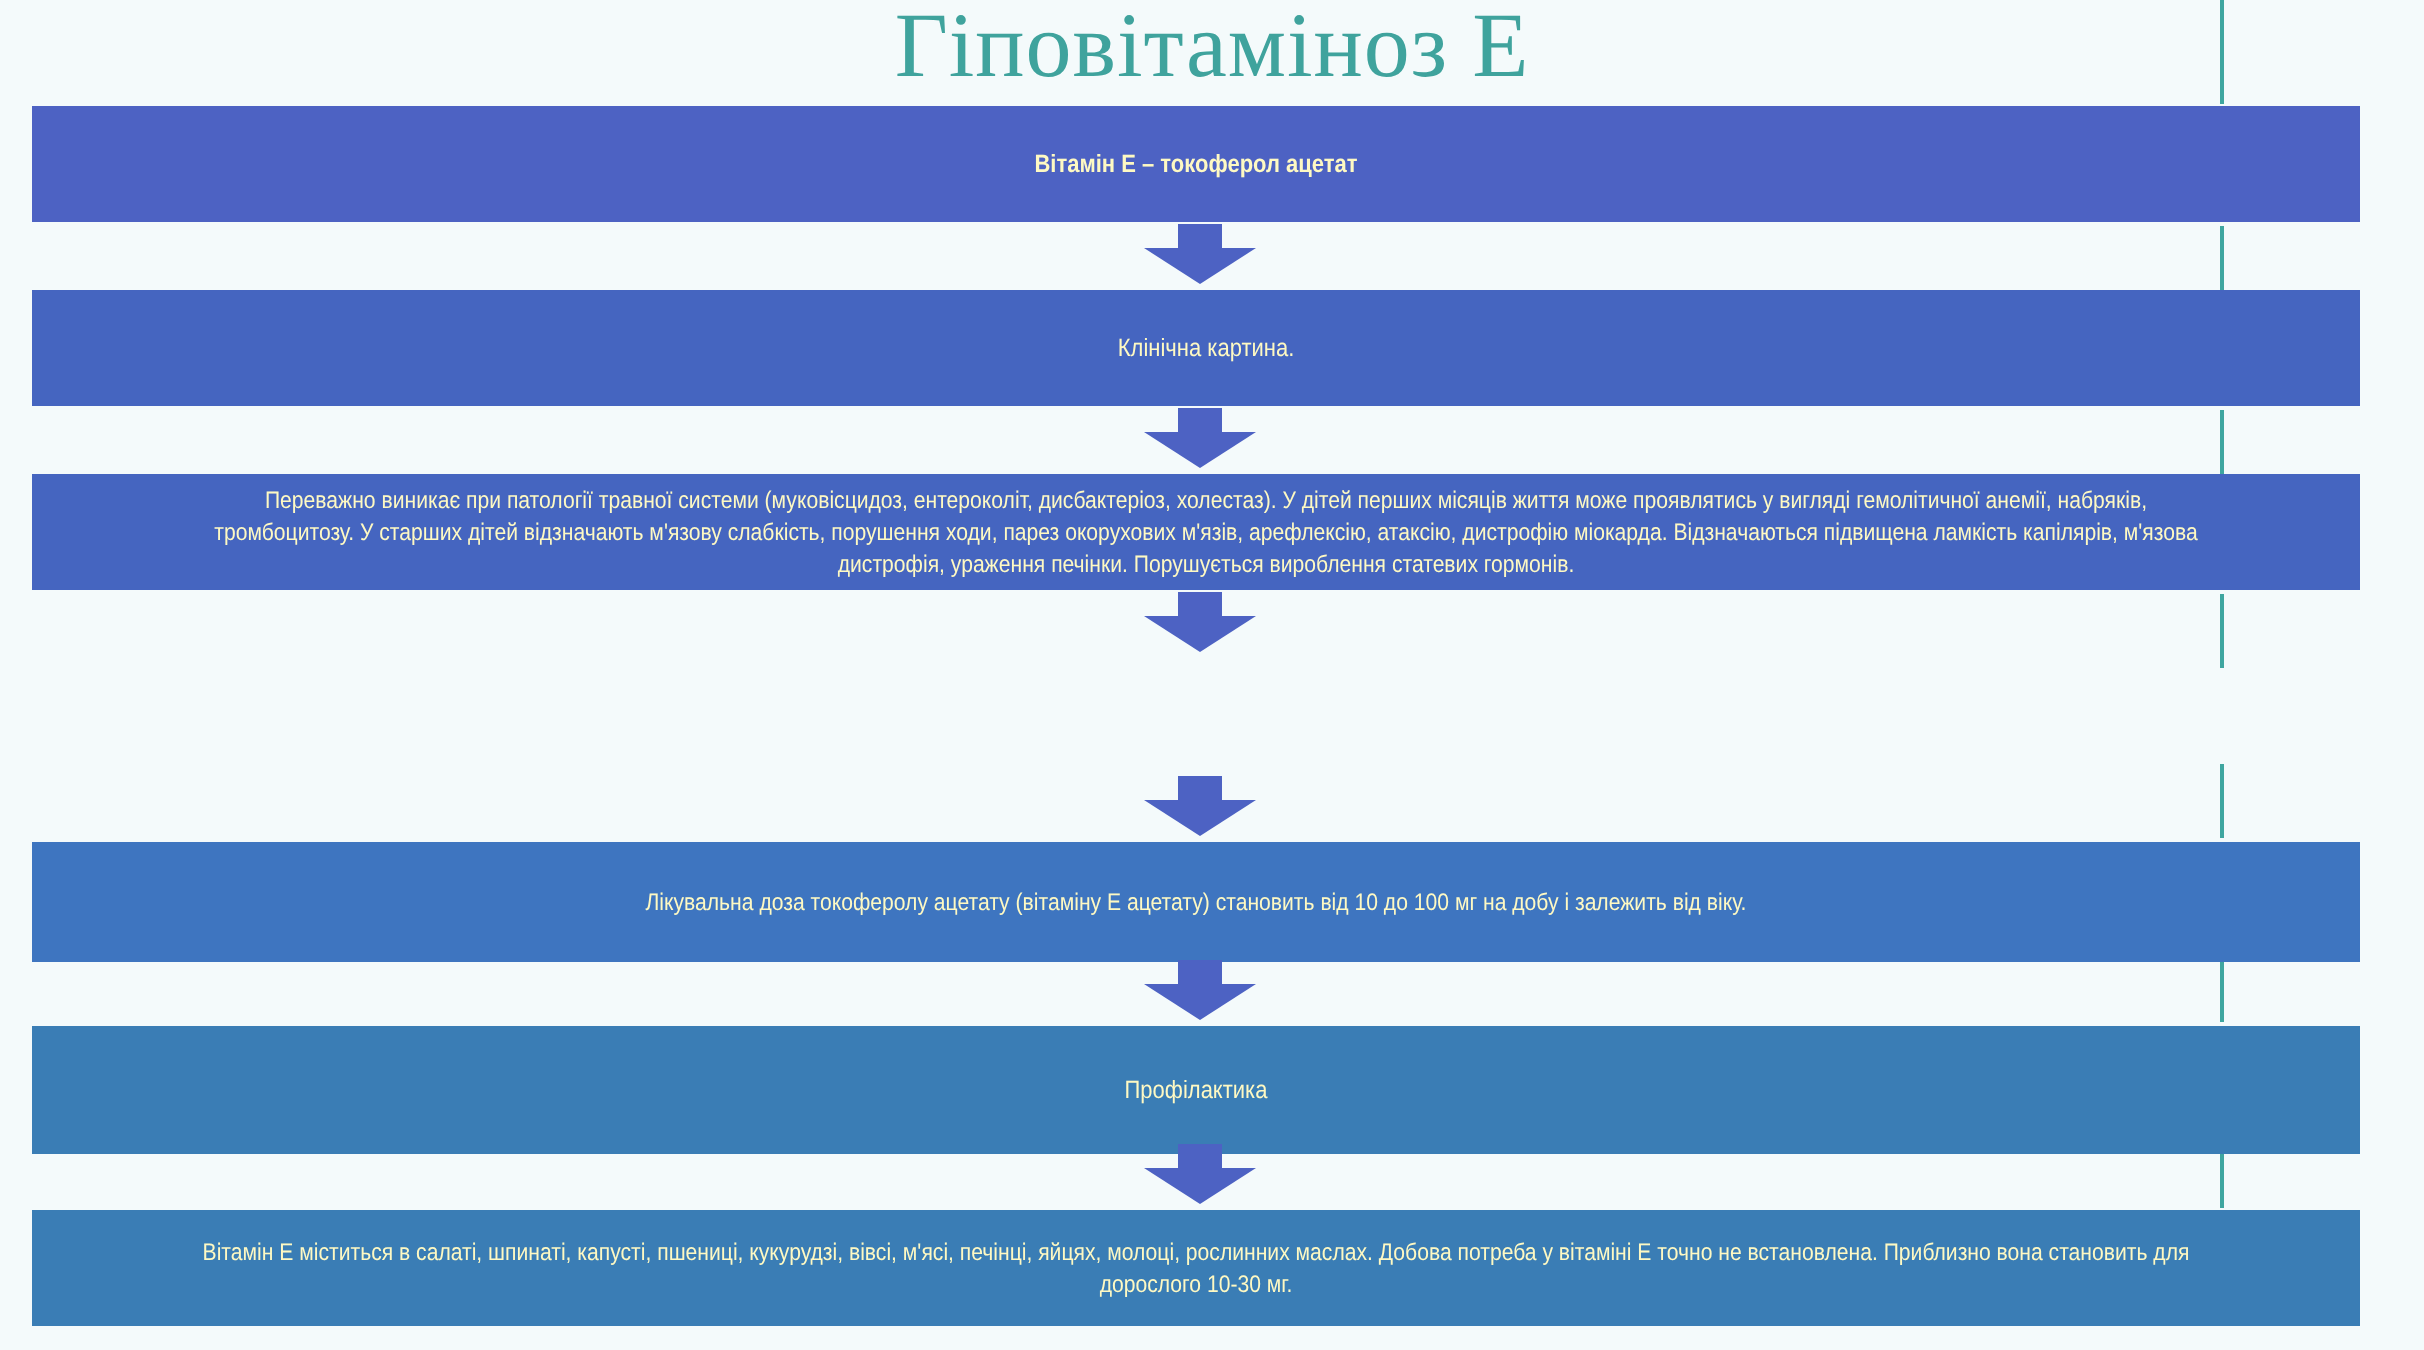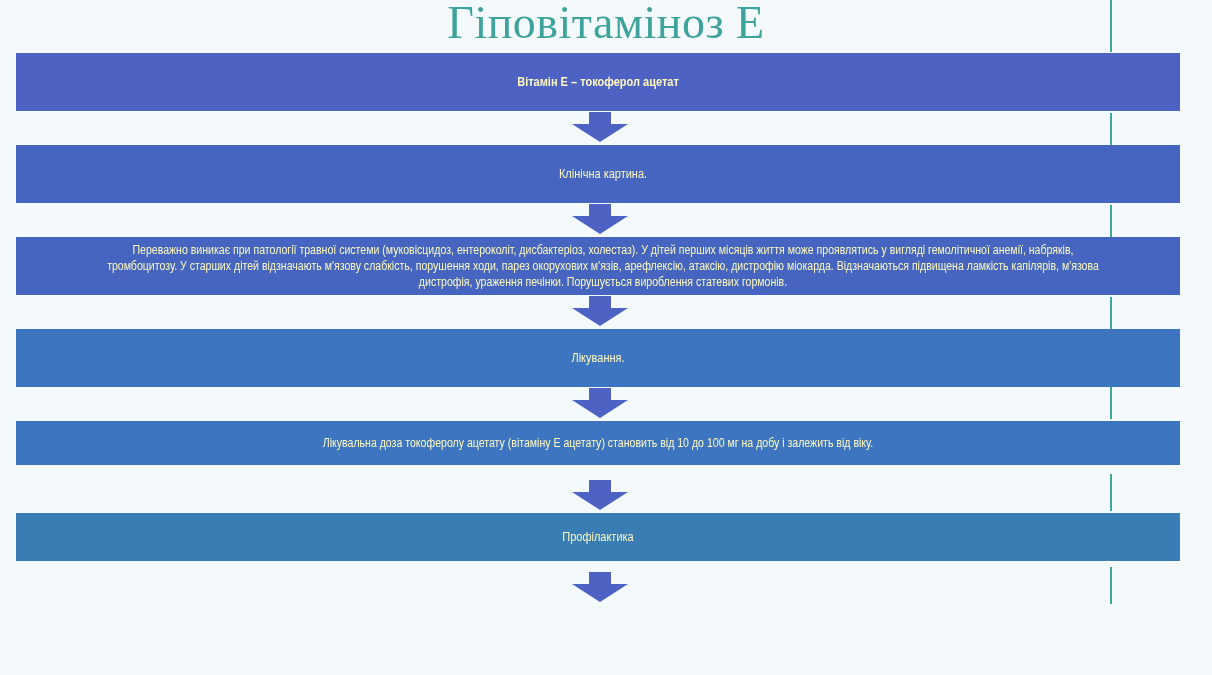--- a/index.html
+++ b/index.html
@@ -137,41 +137,41 @@
 
   <div class="flow-box tone-b" style="top:237px;height:58px;">
     <span class="box-text size-body">Переважно виникає при патології травної системи (муковісцидоз, ентероколіт, дисбактеріоз, холестаз). У дітей перших місяців життя може проявлятись у вигляді гемолітичної анемії, набряків, тромбоцитозу. У старших дітей відзначають м'язову слабкість, порушення ходи, парез окорухових м'язів, арефлексію, атаксію, дистрофію міокарда. Відзначаються підвищена ламкість капілярів, м'язова дистрофія, ураження печінки. Порушується вироблення статевих гормонів.</span>
   </div>
 
   <div class="arrow" style="left:572px;top:296px;">
     <div class="stem"></div>
     <div class="head"></div>
   </div>
 
-  <div class="flow-box tone-c" style="top:329px;height:58px;">
-    <span class="box-text size-label">Лікування.</span>
-  </div>
 
   <div class="arrow" style="left:572px;top:388px;">
     <div class="stem"></div>
     <div class="head"></div>
   </div>
 
-  <div class="flow-box tone-c" style="top:421px;height:44px;align-items:center;">
+  <div class="flow-box tone-c" style="top:421px;height:60px;align-items:center;">
     <span class="box-text size-body">Лікувальна доза токоферолу ацетату (вітаміну Е ацетату) становить від 10 до 100 мг на добу і залежить від віку.</span>
   </div>
 
   <div class="arrow" style="left:572px;top:480px;">
     <div class="stem"></div>
     <div class="head"></div>
   </div>
 
-  <div class="flow-box tone-d" style="top:513px;height:48px;">
+  <div class="flow-box tone-d" style="top:513px;height:64px;">
     <span class="box-text size-label">Профілактика</span>
   </div>
 
   <div class="arrow" style="left:572px;top:572px;">
     <div class="stem"></div>
     <div class="head"></div>
   </div>
 
+  <div class="flow-box tone-d" style="top:605px;height:58px;">
+    <span class="box-text size-body">Вітамін Е міститься в салаті, шпинаті, капусті, пшениці, кукурудзі, вівсі, м'ясі, печінці, яйцях, молоці, рослинних маслах. Добова потреба у вітаміні Е точно не встановлена. Приблизно вона становить для дорослого 10-30 мг.</span>
+  </div>
 
 </div>
 
 </body></html>

